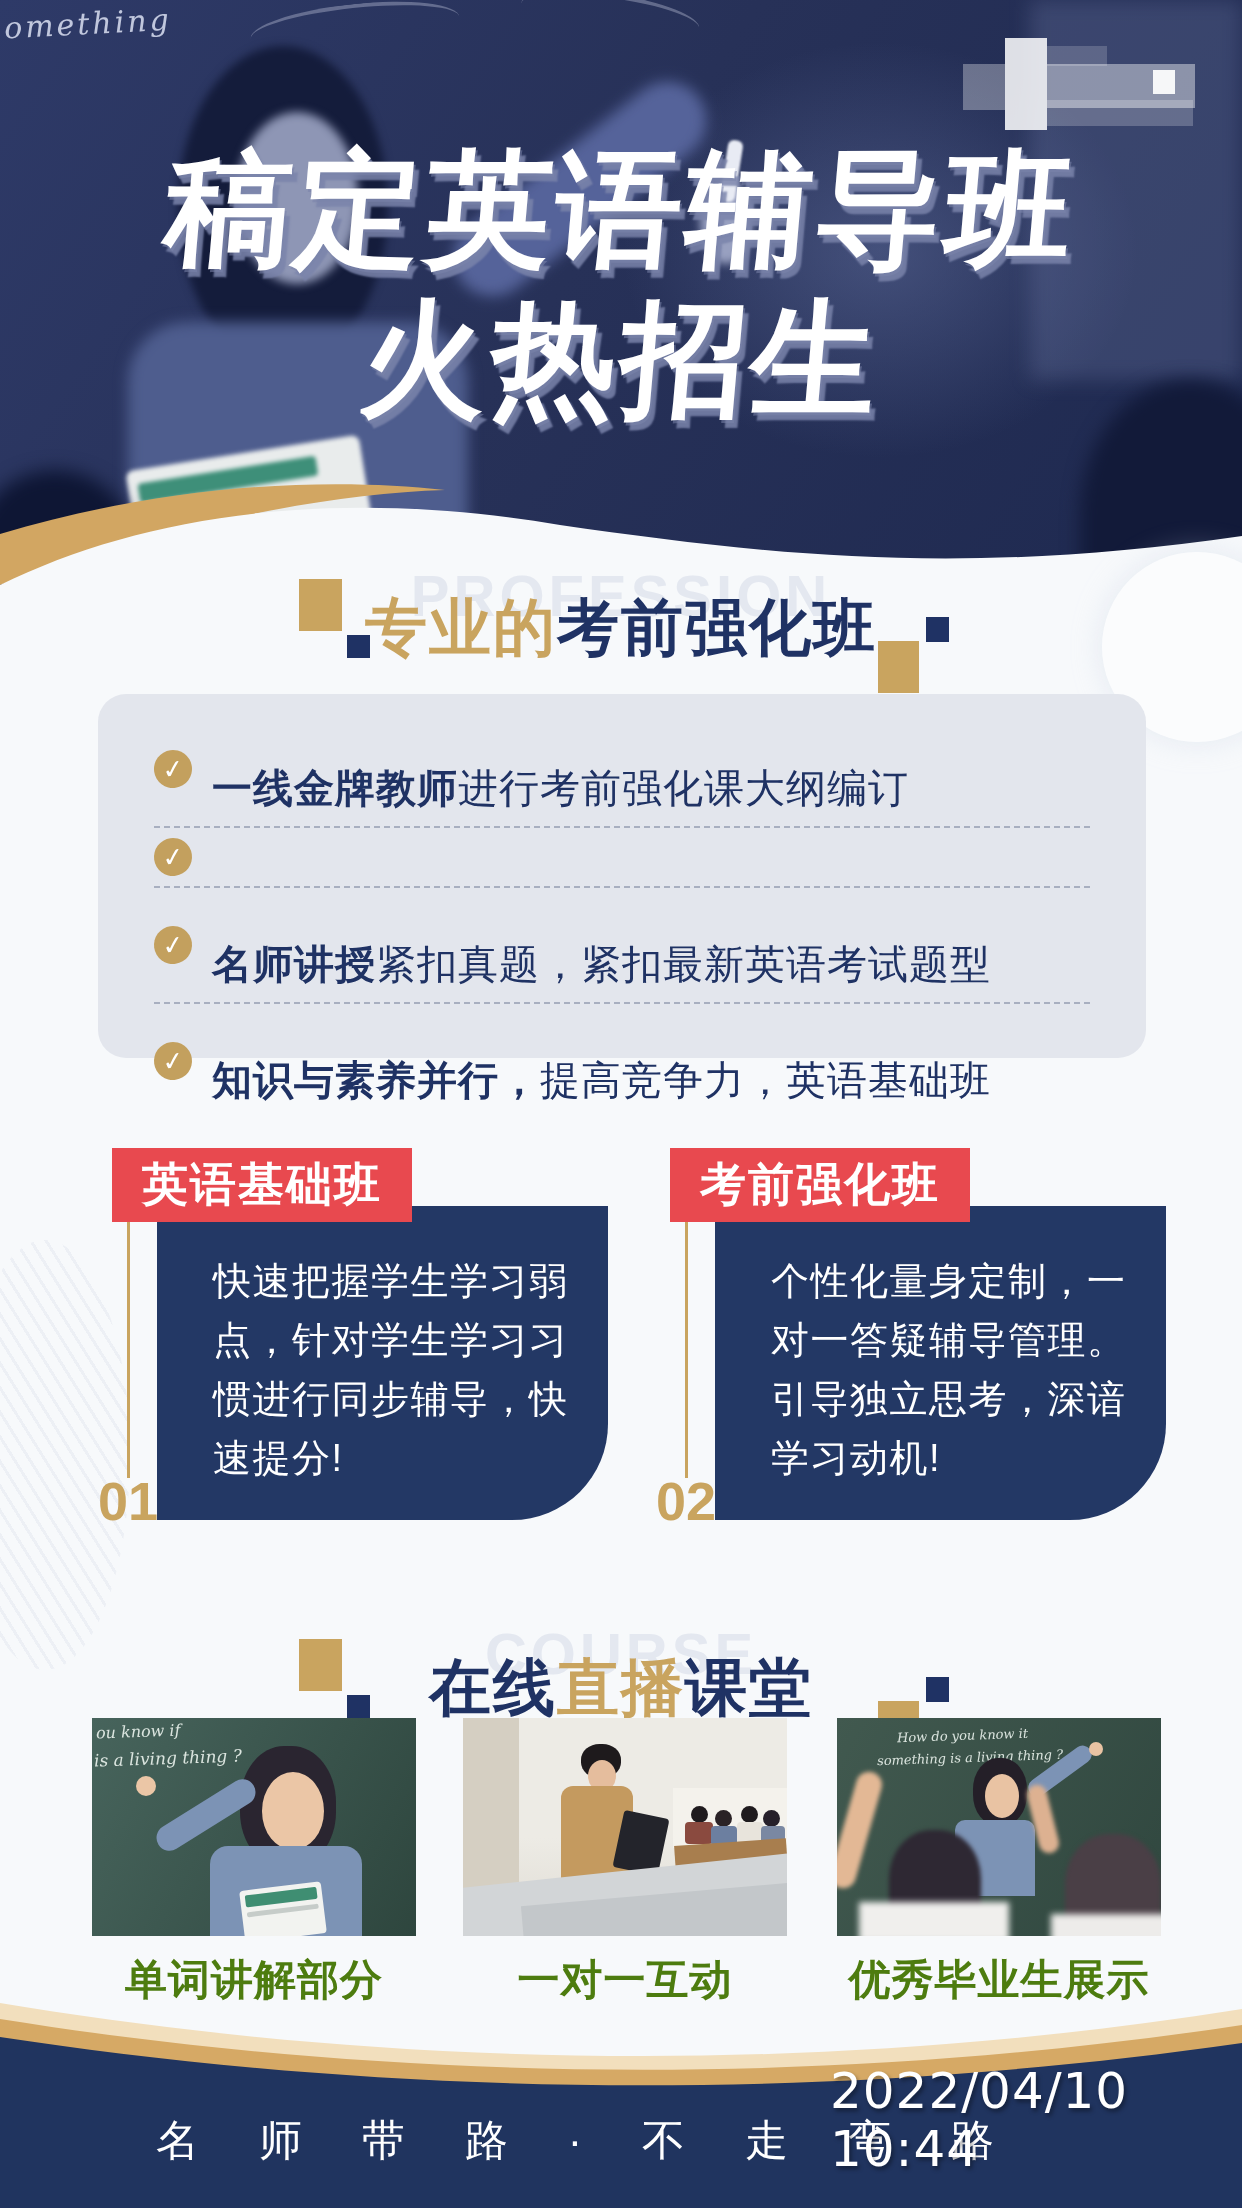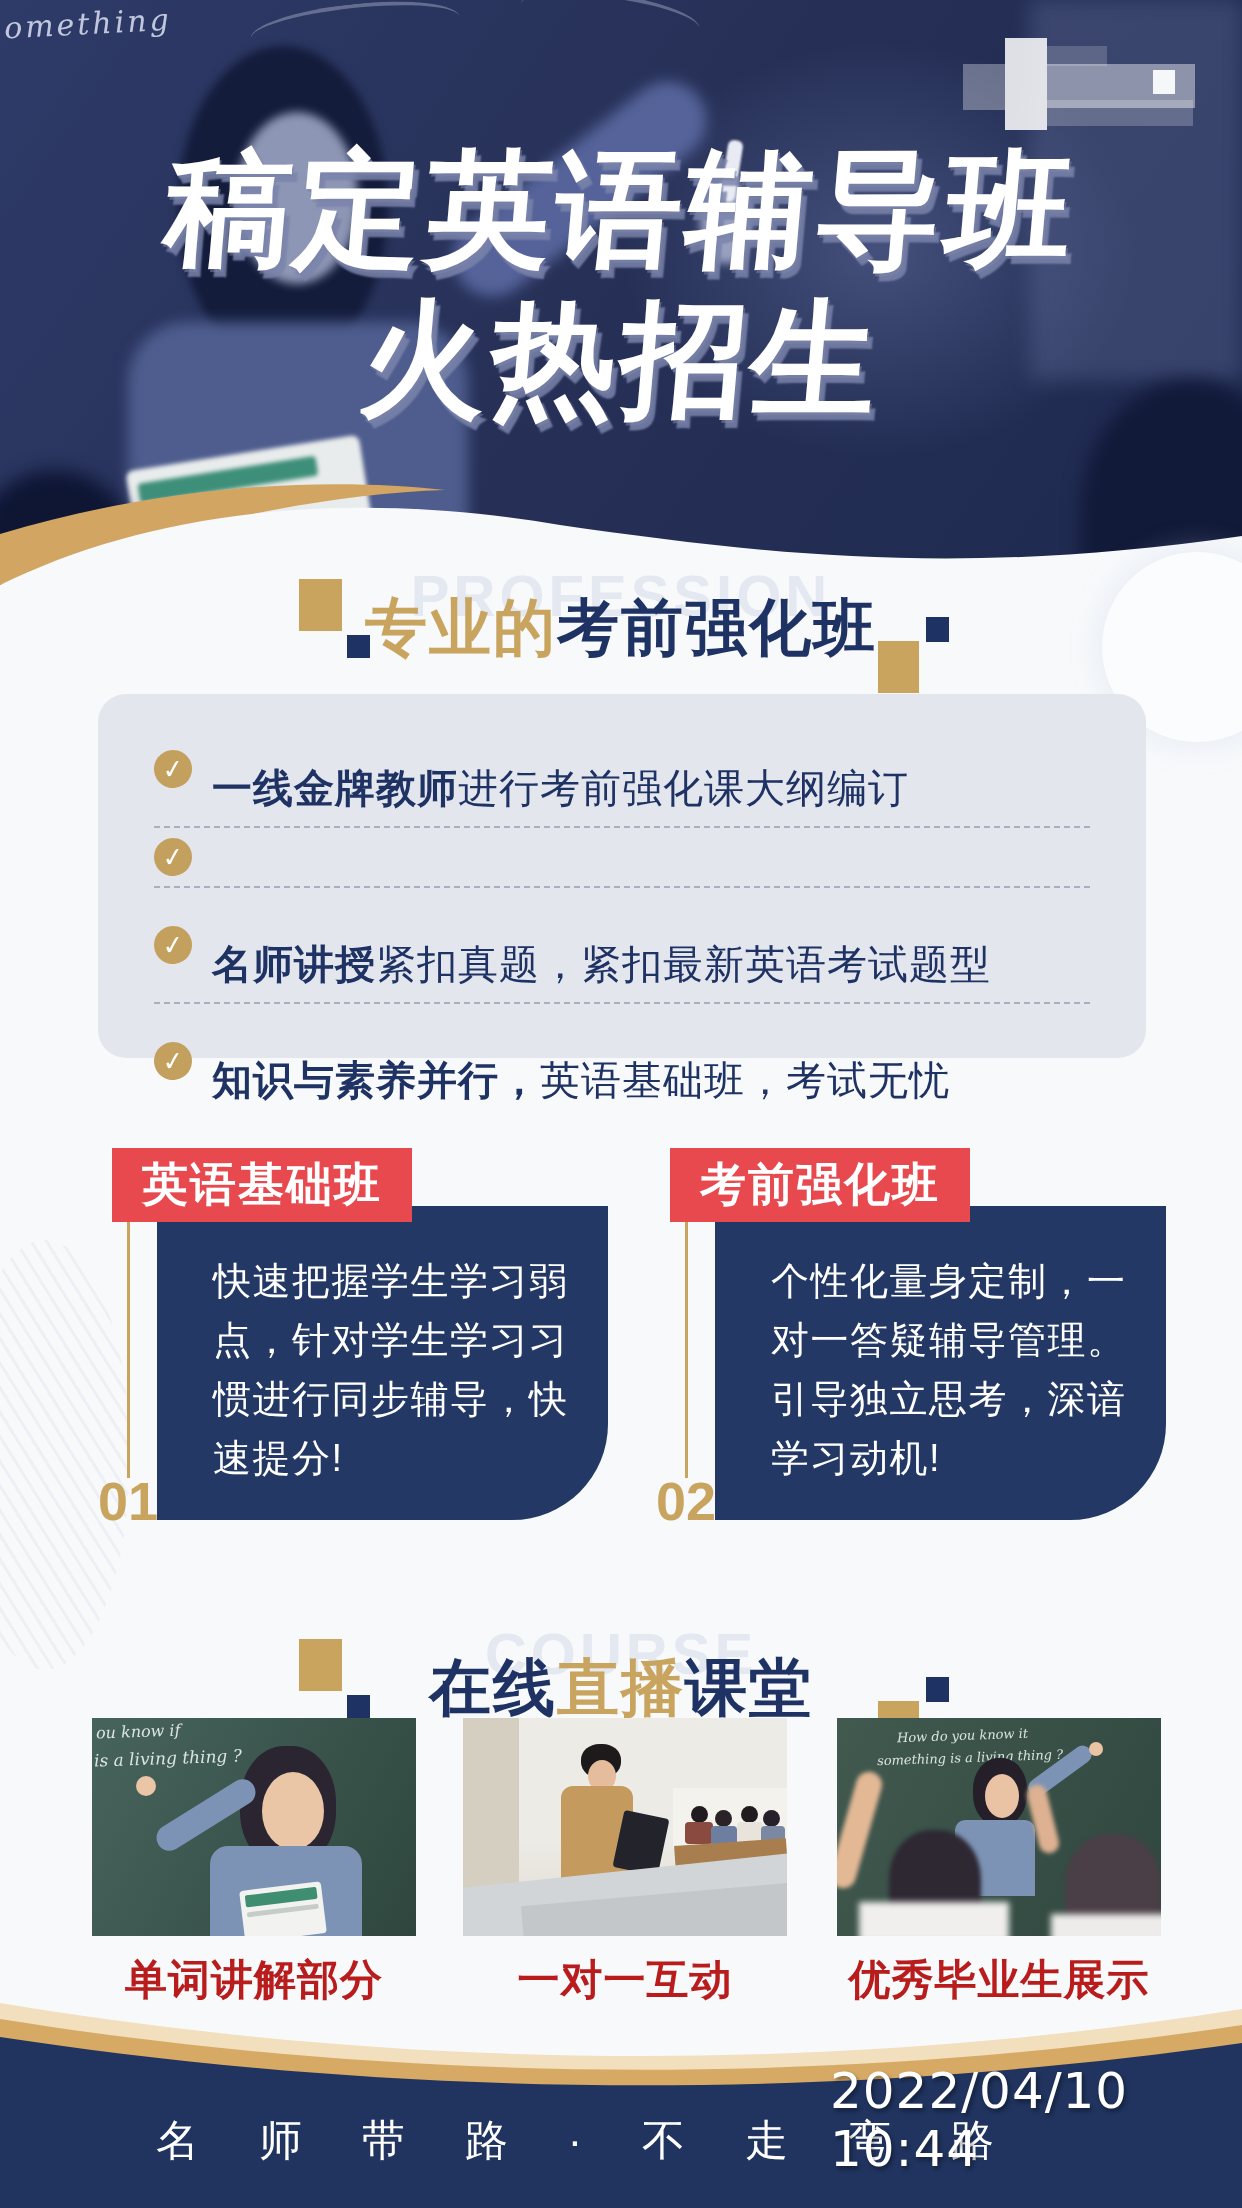--- a/index.html
+++ b/index.html
@@ -82,21 +82,21 @@
   .gold-line{position:absolute;width:3px;background:#C9A45F;z-index:1;}
   .card-num{position:absolute;color:#C9A45F;font-weight:800;font-size:54px;z-index:3;
     font-family:"Liberation Sans",sans-serif;}
 
   
   .photo{position:absolute;top:1718px;width:324px;height:218px;overflow:hidden;background:#38544A;}
   .photo .board-txt{position:absolute;color:rgba(236,244,238,.9);font-style:italic;
      font-family:"DejaVu Serif",serif;transform:rotate(-2deg);white-space:nowrap;}
   .ph-shape{position:absolute;}
   .caption{position:absolute;top:1952px;width:324px;text-align:center;
-    font-size:42px;font-weight:600;color:#b91c1c;letter-spacing:1px;}
+    font-size:42px;font-weight:600;color:#4d7c0f;letter-spacing:1px;}
 
   
   .footer-svg{position:absolute;left:0;top:1985px;width:1242px;height:223px;display:block;}
   .slogan{position:absolute;left:0;right:76px;top:2112px;text-align:center;color:#FFFFFF;
     font-size:43px;font-weight:500;letter-spacing:16px;word-spacing:16px;z-index:5;}
   .timestamp{position:absolute;left:830px;top:2062px;color:#fff;font-size:50px;font-weight:500;
     font-family:"DejaVu Sans",sans-serif;letter-spacing:1px;z-index:6;
     text-shadow:2px 3px 4px rgba(0,0,0,.4);}
 
   
@@ -167,21 +167,21 @@
     </div>
     <div class="chk-row">
       <span class="chk-ico">✓</span>
     </div>
     <div class="chk-row">
       <span class="chk-ico">✓</span>
       <span class="chk-txt"><b>名师讲授</b><span>紧扣真题，紧扣最新英语考试题型</span></span>
     </div>
     <div class="chk-row">
       <span class="chk-ico">✓</span>
-      <span class="chk-txt"><b>知识与素养并行，</b><span>英语基础班，考试无忧</span></span>
+      <span class="chk-txt"><b>知识与素养并行，</b><span>提高竞争力，英语基础班</span></span>
     </div>
   </div>
 
   <div class="stripes"></div>
 
   <div class="tag" style="left:112px;top:1148px;">英语基础班</div>
   <div class="gold-line" style="left:127px;top:1222px;height:256px;"></div>
   <div class="navy-card" style="left:157px;top:1206px;">
     <p>快速把握学生学习弱点，针对学生学习习惯进行同步辅导，快速提分!</p>
   </div>

